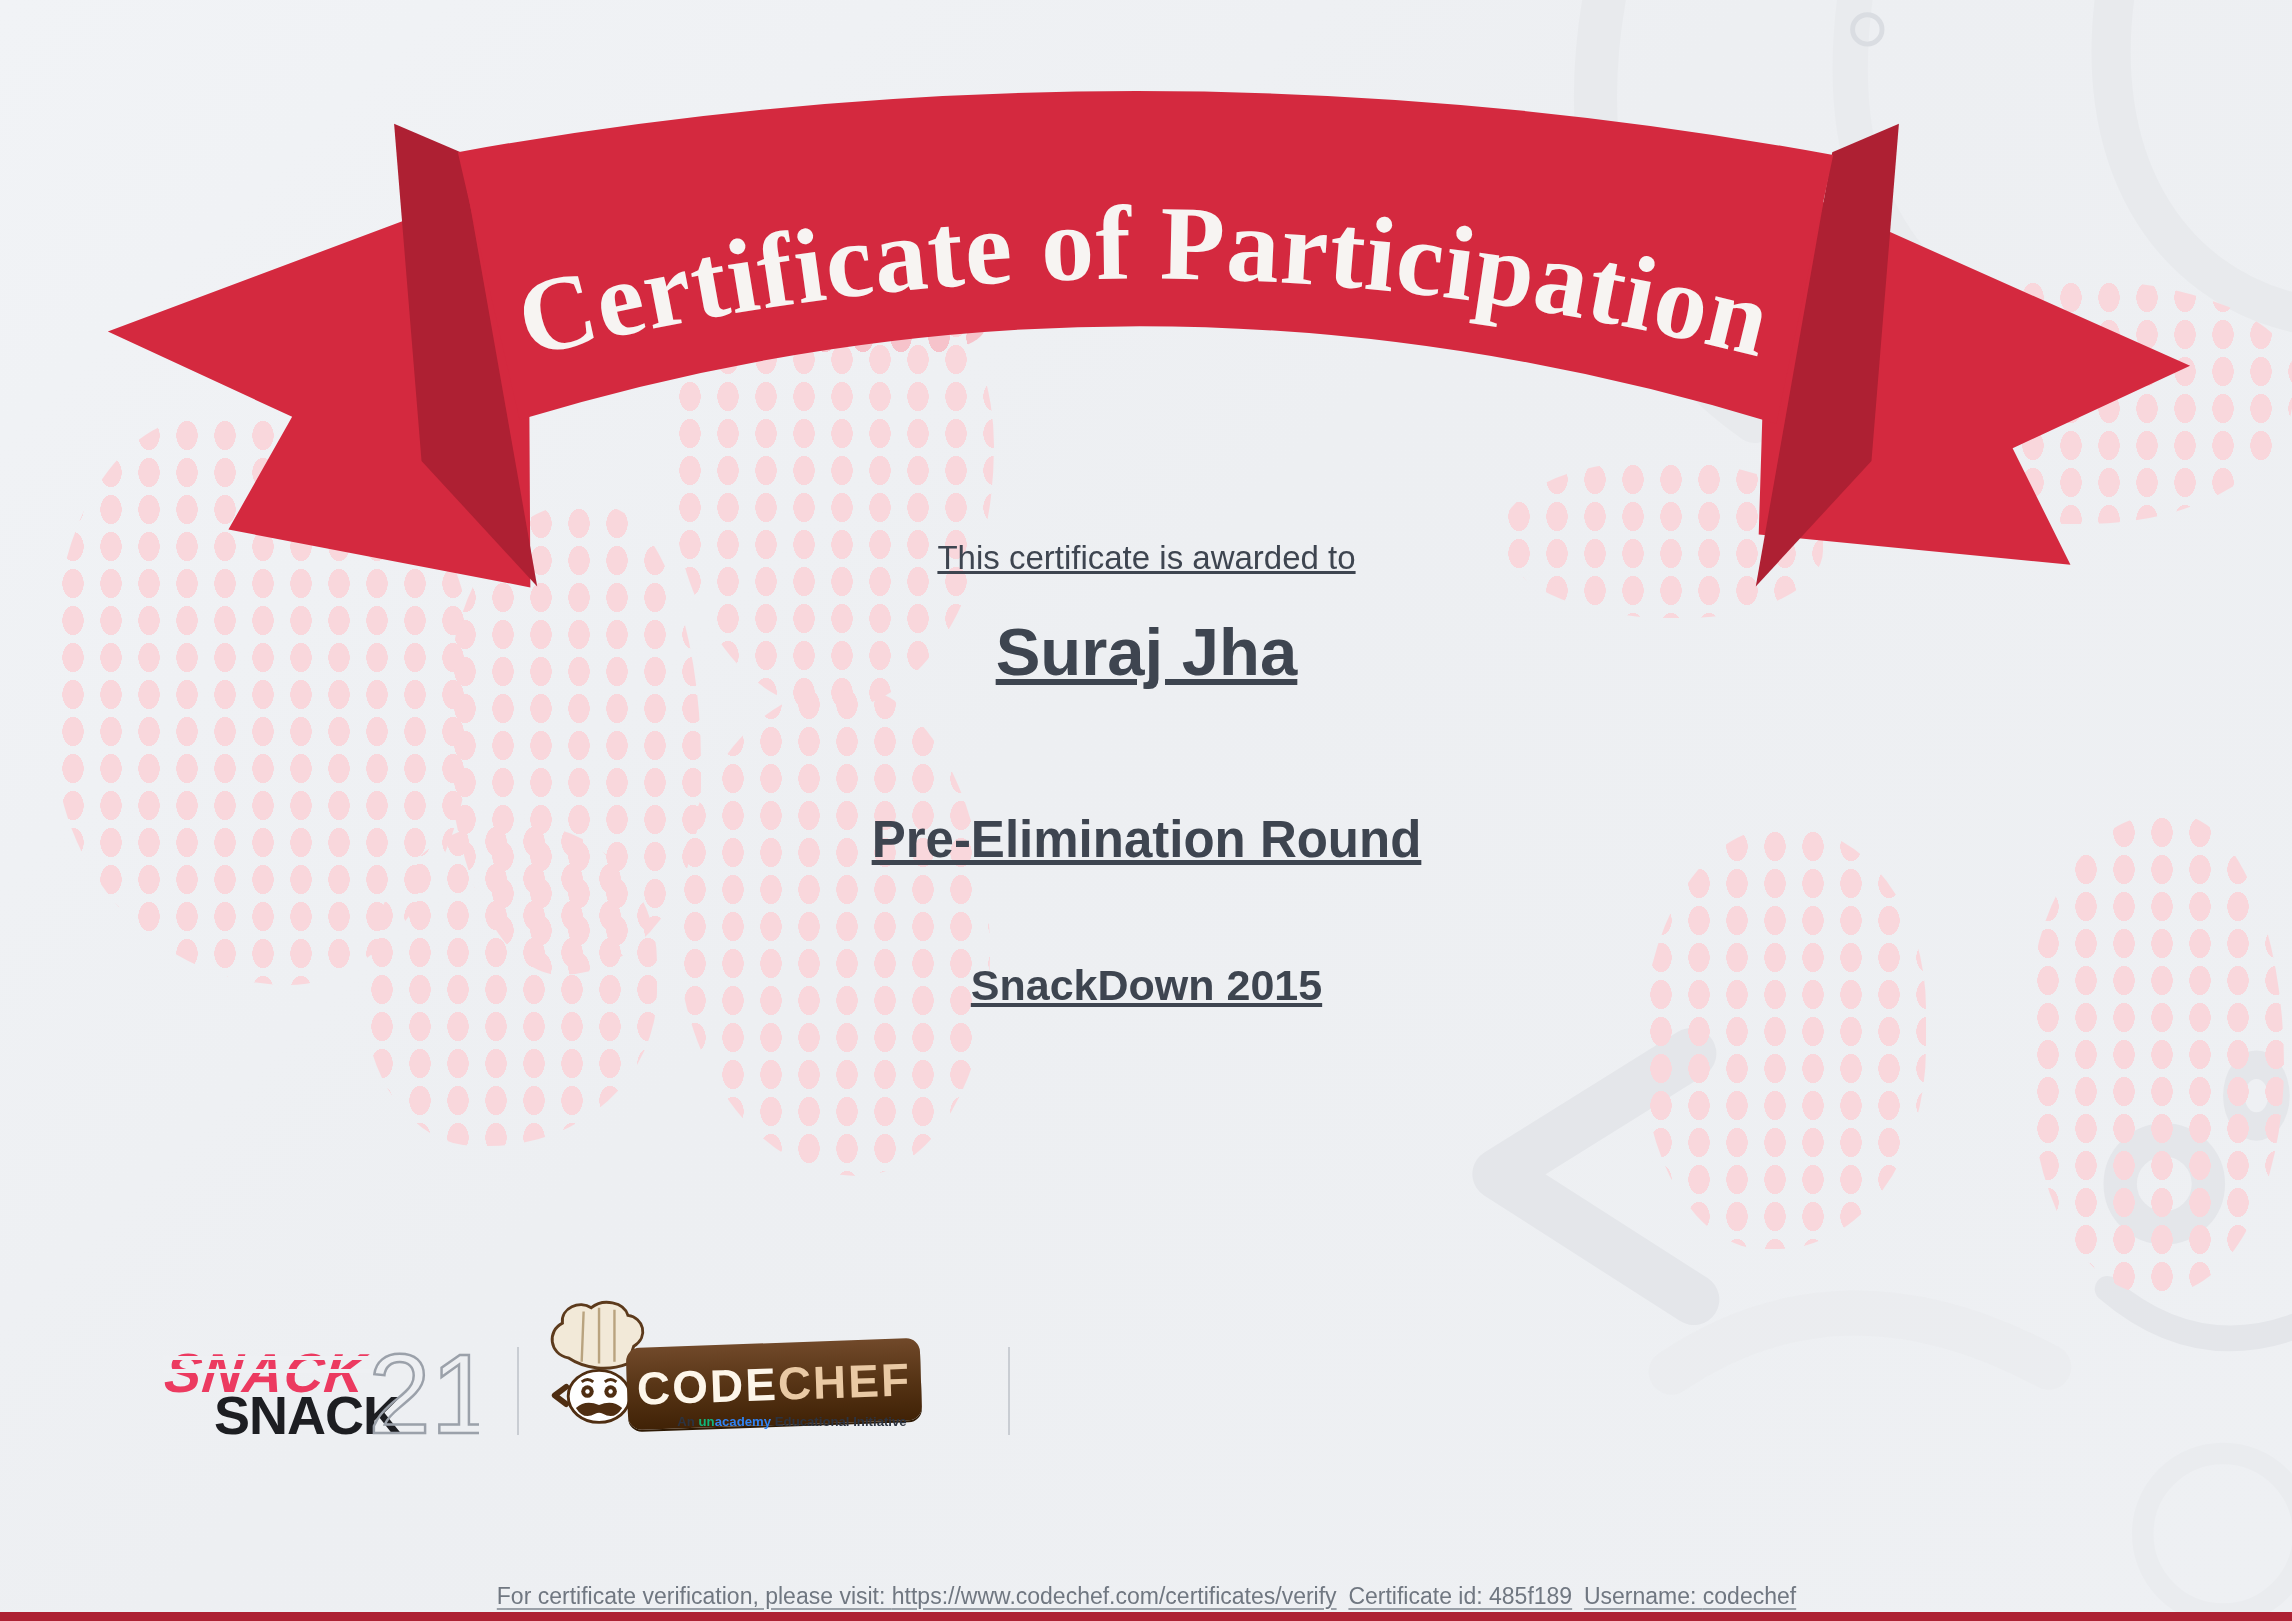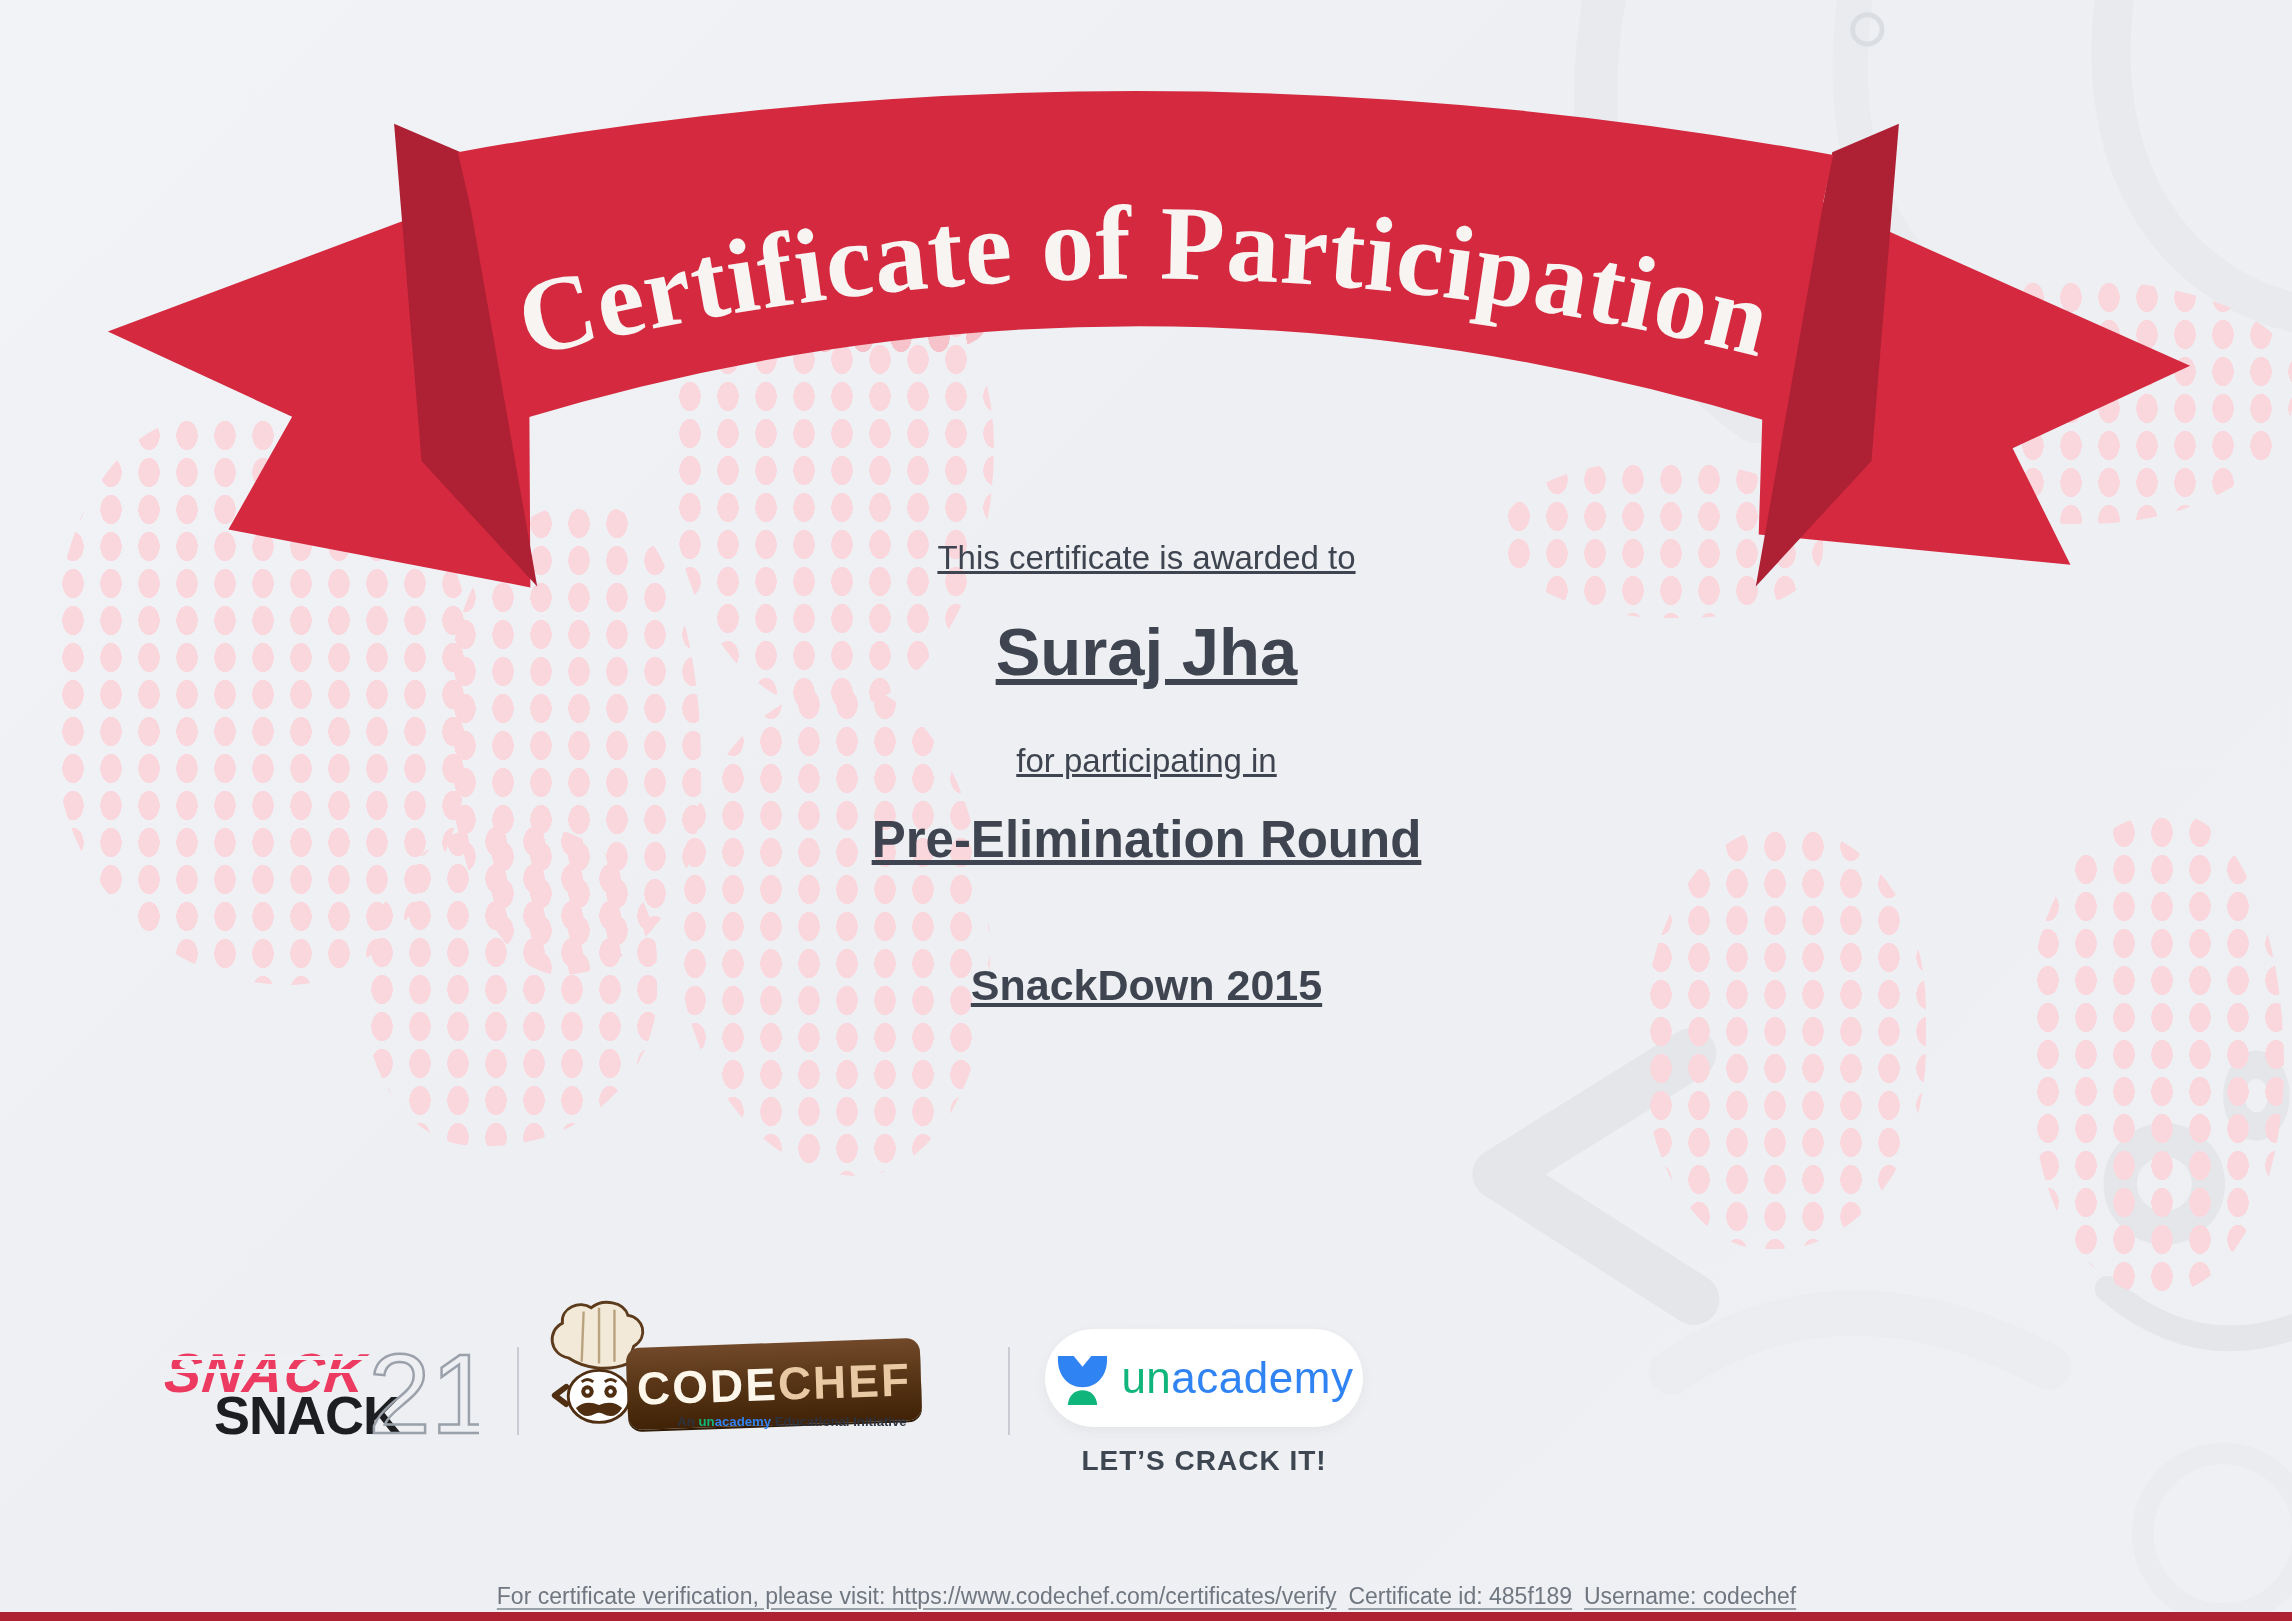--- a/index.html
+++ b/index.html
@@ -111,21 +111,20 @@
     <polygon points="1937,126 1869,155 1791,598 1909,470" style="fill:var(--ribbon-fold-dark,#ae2033)"></polygon>
 
     <path d="M 467,155 Q 1167,29 1870,158 L 1812,432 Q 1167,235 530,428 Z" style="fill:var(--ribbon-red,#d4293f)"></path>
     <text class="ribbon-text">
       <textPath href="#ribbonTextPath" startOffset="50%" text-anchor="middle">Certificate of Participation</textPath>
     </text>
   </svg>
 
   <div class="cline t-regular" style="top:539px;">This certificate is awarded to</div>
   <div class="cline t-name" style="top:613px;">Suraj Jha</div>
-  <div class="cline t-regular" style="top:742px;">for participating in</div>
   <div class="cline t-round" style="top:810px;">Pre-Elimination Round</div>
   <div class="cline t-event" style="top:961px;">SnackDown 2015</div>
 
   <div class="snackdown">
     <div class="snack-word">SNACK</div>
     <div class="snack-stripe" style="top:14.7px;"></div>
     <div class="snack-stripe" style="top:28px;"></div>
     <div class="down-word">SNACK</div>
     <svg class="year-svg" width="113" height="127" viewBox="0 0 115 130">
       <text x="2" y="100">21</text>
@@ -150,30 +149,19 @@
     </svg>
     <div class="cc-box">
       <span class="cc-code">CODE</span>
         <span class="cc-chef">CHEF</span>
     </div>
     <div class="cc-tagline"><span>An </span><span class="cc-tg-un">un</span><span class="cc-tg-academy">academy</span><span> Educational Initiative</span></div>
   </div>
 
   <div class="logo-divider" style="left:1008px;top:1347px;"></div>
 
-  <div class="unacademy">
-    <div class="ua-pill">
-      <svg width="55" height="57" viewBox="0 0 56 58">
-        <path d="M3,6 H53 V10 C53,27 42,38 28,38 C14,38 3,27 3,10 Z" fill="#3083f2"></path>
-        <path d="M19,6 L28,17 L37,6 Z" fill="#ffffff"></path>
-        <path d="M13,56 C14,46 20,41 28,41 C36,41 42,46 43,56 Z" fill="#10b57b"></path>
-      </svg>
-      <div class="ua-text"><span class="ua-un">un</span><span class="ua-academy">academy</span></div>
-    </div>
-    <div class="ua-slogan">LET’S CRACK IT!</div>
-  </div>
 
 
   <div class="footer-text"><span>For certificate verification, please visit: </span><span>https://www.codechef.com/certificates/verify</span><i class="fgap"></i><span>Certificate id: </span><span>485f189</span><i class="fgap"></i><span>Username: </span><span>codechef</span></div>
   <div class="footer-bar"></div>
 
 </div>
 
 
 </body></html>

